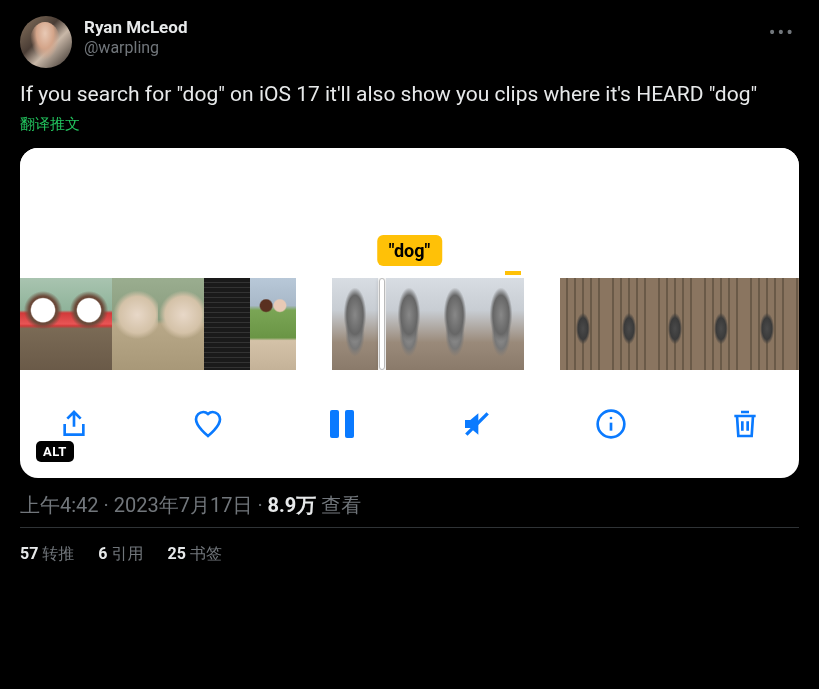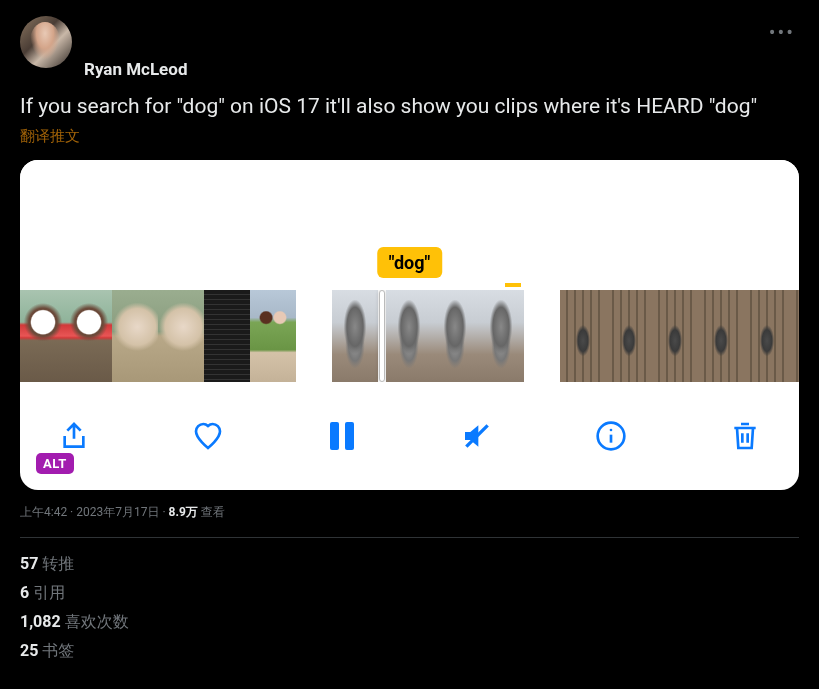--- a/index.html
+++ b/index.html
@@ -38,42 +38,41 @@
     border-radius: 50% 50% 40% 40%;
   }
   .user-info {
     flex: 1;
     line-height: 1.3;
   }
   .display-name {
     font-weight: 700;
     font-size: 17px;
     color: #e7e9ea;
-    margin-top: 42px;
   }
   .handle {
     color: #71767b;
     font-size: 16px;
   }
   .more-btn {
     color: #71767b;
     font-size: 20px;
     letter-spacing: 2px;
     cursor: pointer;
     padding: 4px;
   }
   .tweet-text {
     font-size: 21px;
     line-height: 1.35;
     color: #e7e9ea;
     margin-bottom: 6px;
     font-weight: 400;
   }
   .translate-link {
-    color: #a16207;
+    color: #22c55e;
     font-size: 15px;
     cursor: pointer;
     display: inline-block;
     margin-bottom: 14px;
   }
   .media-card {
     background: #fff;
     border-radius: 18px;
     overflow: hidden;
     position: relative;
@@ -196,67 +195,67 @@
     display: block;
     width: 9px;
     height: 28px;
     background: #0a7aff;
     border-radius: 2px;
   }
   .alt-badge {
     position: absolute;
     left: 16px;
     bottom: 16px;
-    background: #a21caf;
+    background: #000000;
     color: #fff;
     font-weight: 700;
     font-size: 13px;
     padding: 3px 7px;
     border-radius: 5px;
     letter-spacing: 0.5px;
   }
   .meta-line {
     color: #71767b;
-    font-size: 12px;
-    margin-bottom: 16px;
+    font-size: 20px;
+    margin-bottom: 8px;
   }
   .meta-line .views-count {
     color: #e7e9ea;
     font-weight: 700;
   }
   .divider {
     border-top: 1px solid #2f3336;
     margin: 0;
   }
   .stats-row {
     display: flex;
-    gap: 8px;
+    gap: 24px;
     padding: 16px 0;
     font-size: 16px;
     color: #71767b;
-    flex-direction: column;
   }
   .stat {
     cursor: pointer;
   }
   .stat .num {
     color: #e7e9ea;
     font-weight: 700;
     margin-right: 4px;
   }
 </style>
 </head>
 <body>
 
 <div class="tweet">
 
   <div class="header">
     <div class="avatar"></div>
     <div class="user-info">
       <div class="display-name">Ryan McLeod</div>
+      <div class="handle">@warpling</div>
     </div>
     <div class="more-btn">•••</div>
   </div>
 
   <div class="tweet-text">If you search for "dog" on iOS 17 it'll also show you clips where it's HEARD "dog"</div>
 
   <span class="translate-link">翻译推文</span>
 
   <div class="media-card">
     <div class="media-top">
@@ -340,20 +339,17 @@
   <div class="divider"></div>
 
   <div class="stats-row">
     <span class="stat">
       <span class="num">57</span><span>转推</span>
     </span>
     <span class="stat">
       <span class="num">6</span><span>引用</span>
     </span>
     <span class="stat">
-      <span class="num">1,082</span><span>喜欢次数</span>
-    </span>
-    <span class="stat">
       <span class="num">25</span><span>书签</span>
     </span>
   </div>
 
 </div>
 
 </body></html>

